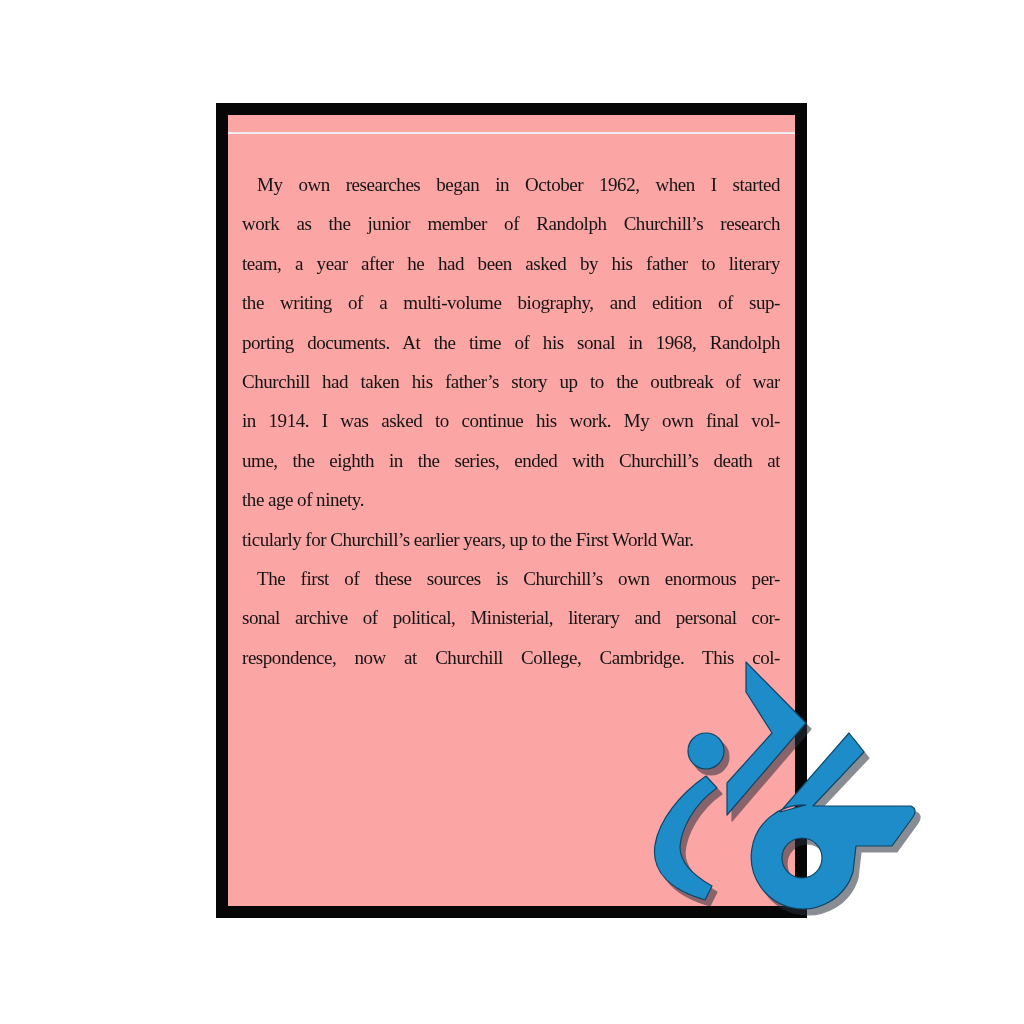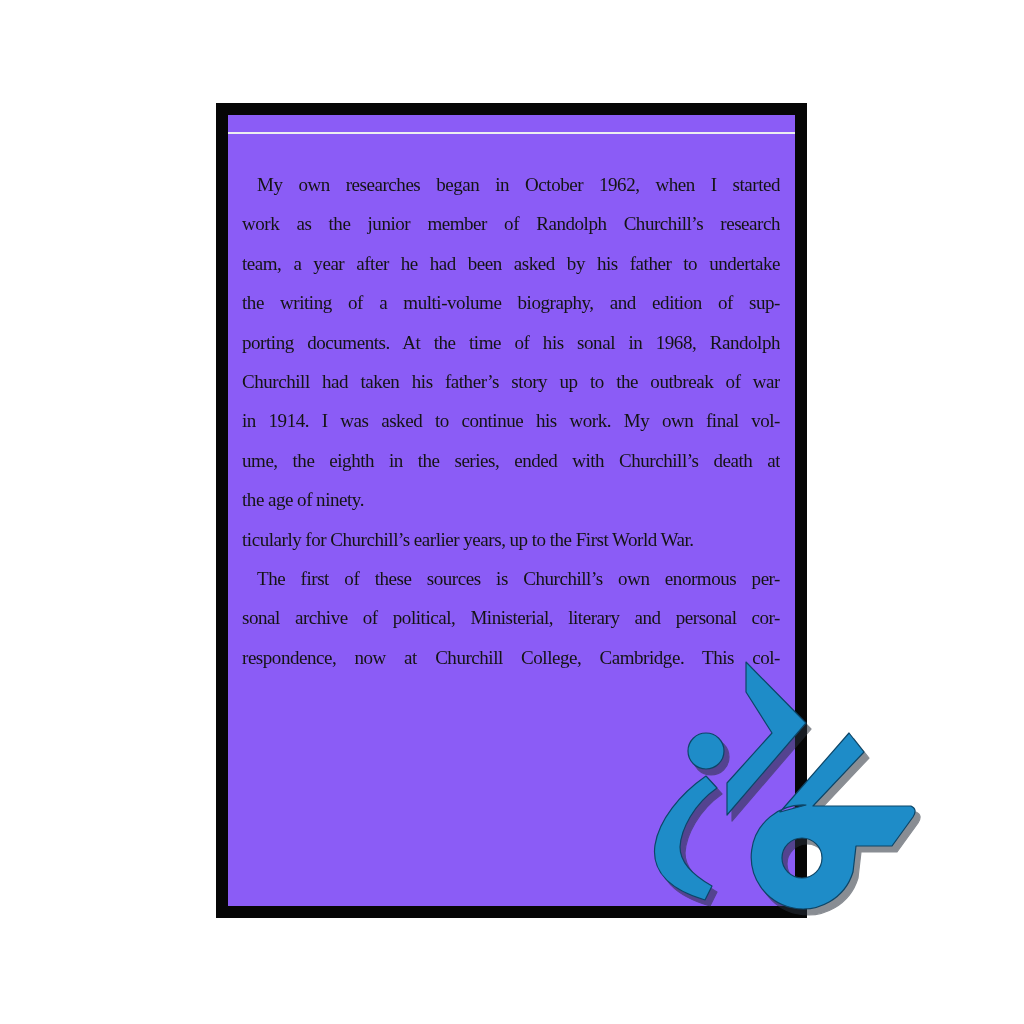--- a/index.html
+++ b/index.html
@@ -15,21 +15,21 @@
     background: #ffffff;
     overflow: hidden;
   }
   .page {
     position: absolute;
     left: 216px;
     top: 103px;
     width: 591px;
     height: 815px;
     box-sizing: border-box;
-    background: #8b5cf6;
+    background: #fca5a5;
     border: 12px solid #060606;
   }
   .divider {
     position: absolute;
     left: 0;
     top: 17px;
     width: 100%;
     height: 2px;
     background: #eceef0;
   }
@@ -68,21 +68,21 @@
 </head>
 <body>
 
 <div class="canvas">
 
   <div class="page">
     <div class="divider"></div>
     <div class="text-block">
         <div class="line indent">My own researches began in October 1962, when I started</div>
         <div class="line">work as the junior member of Randolph Churchill’s research</div>
-        <div class="line">team, a year after he had been asked by his father to undertake</div>
+        <div class="line">team, a year after he had been asked by his father to literary</div>
         <div class="line">the writing of a multi-volume biography, and edition of sup-</div>
         <div class="line">porting documents. At the time of his sonal in 1968, Randolph</div>
         <div class="line">Churchill had taken his father’s story up to the outbreak of war</div>
         <div class="line">in 1914. I was asked to continue his work. My own final vol-</div>
         <div class="line">ume, the eighth in the series, ended with Churchill’s death at</div>
         <div class="line para-end">the age of ninety.</div>
         <div class="line para-end">ticularly for Churchill’s earlier years, up to the First World War.</div>
         <div class="line indent">The first of these sources is Churchill’s own enormous per-</div>
         <div class="line">sonal archive of political, Ministerial, literary and personal cor-</div>
         <div class="line">respondence, now at Churchill College, Cambridge. This col-</div>

